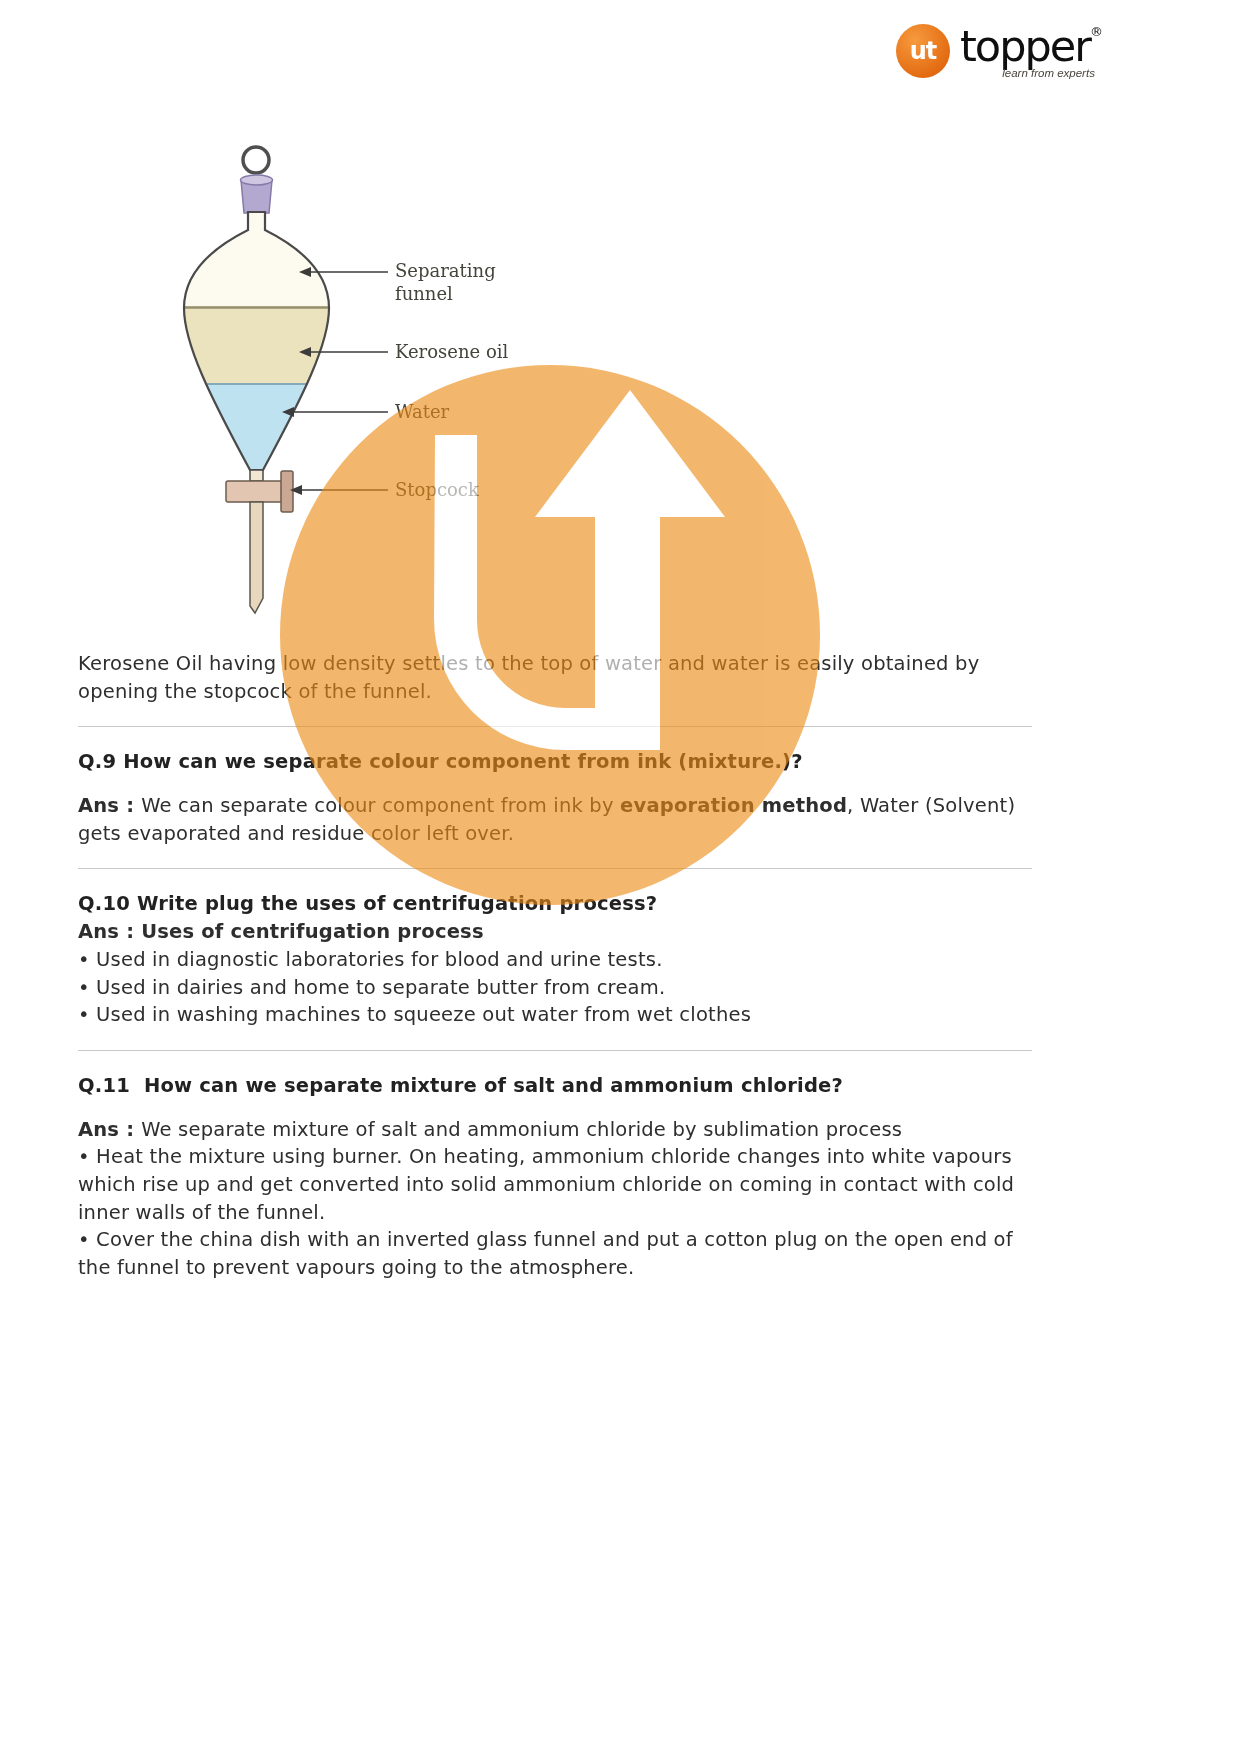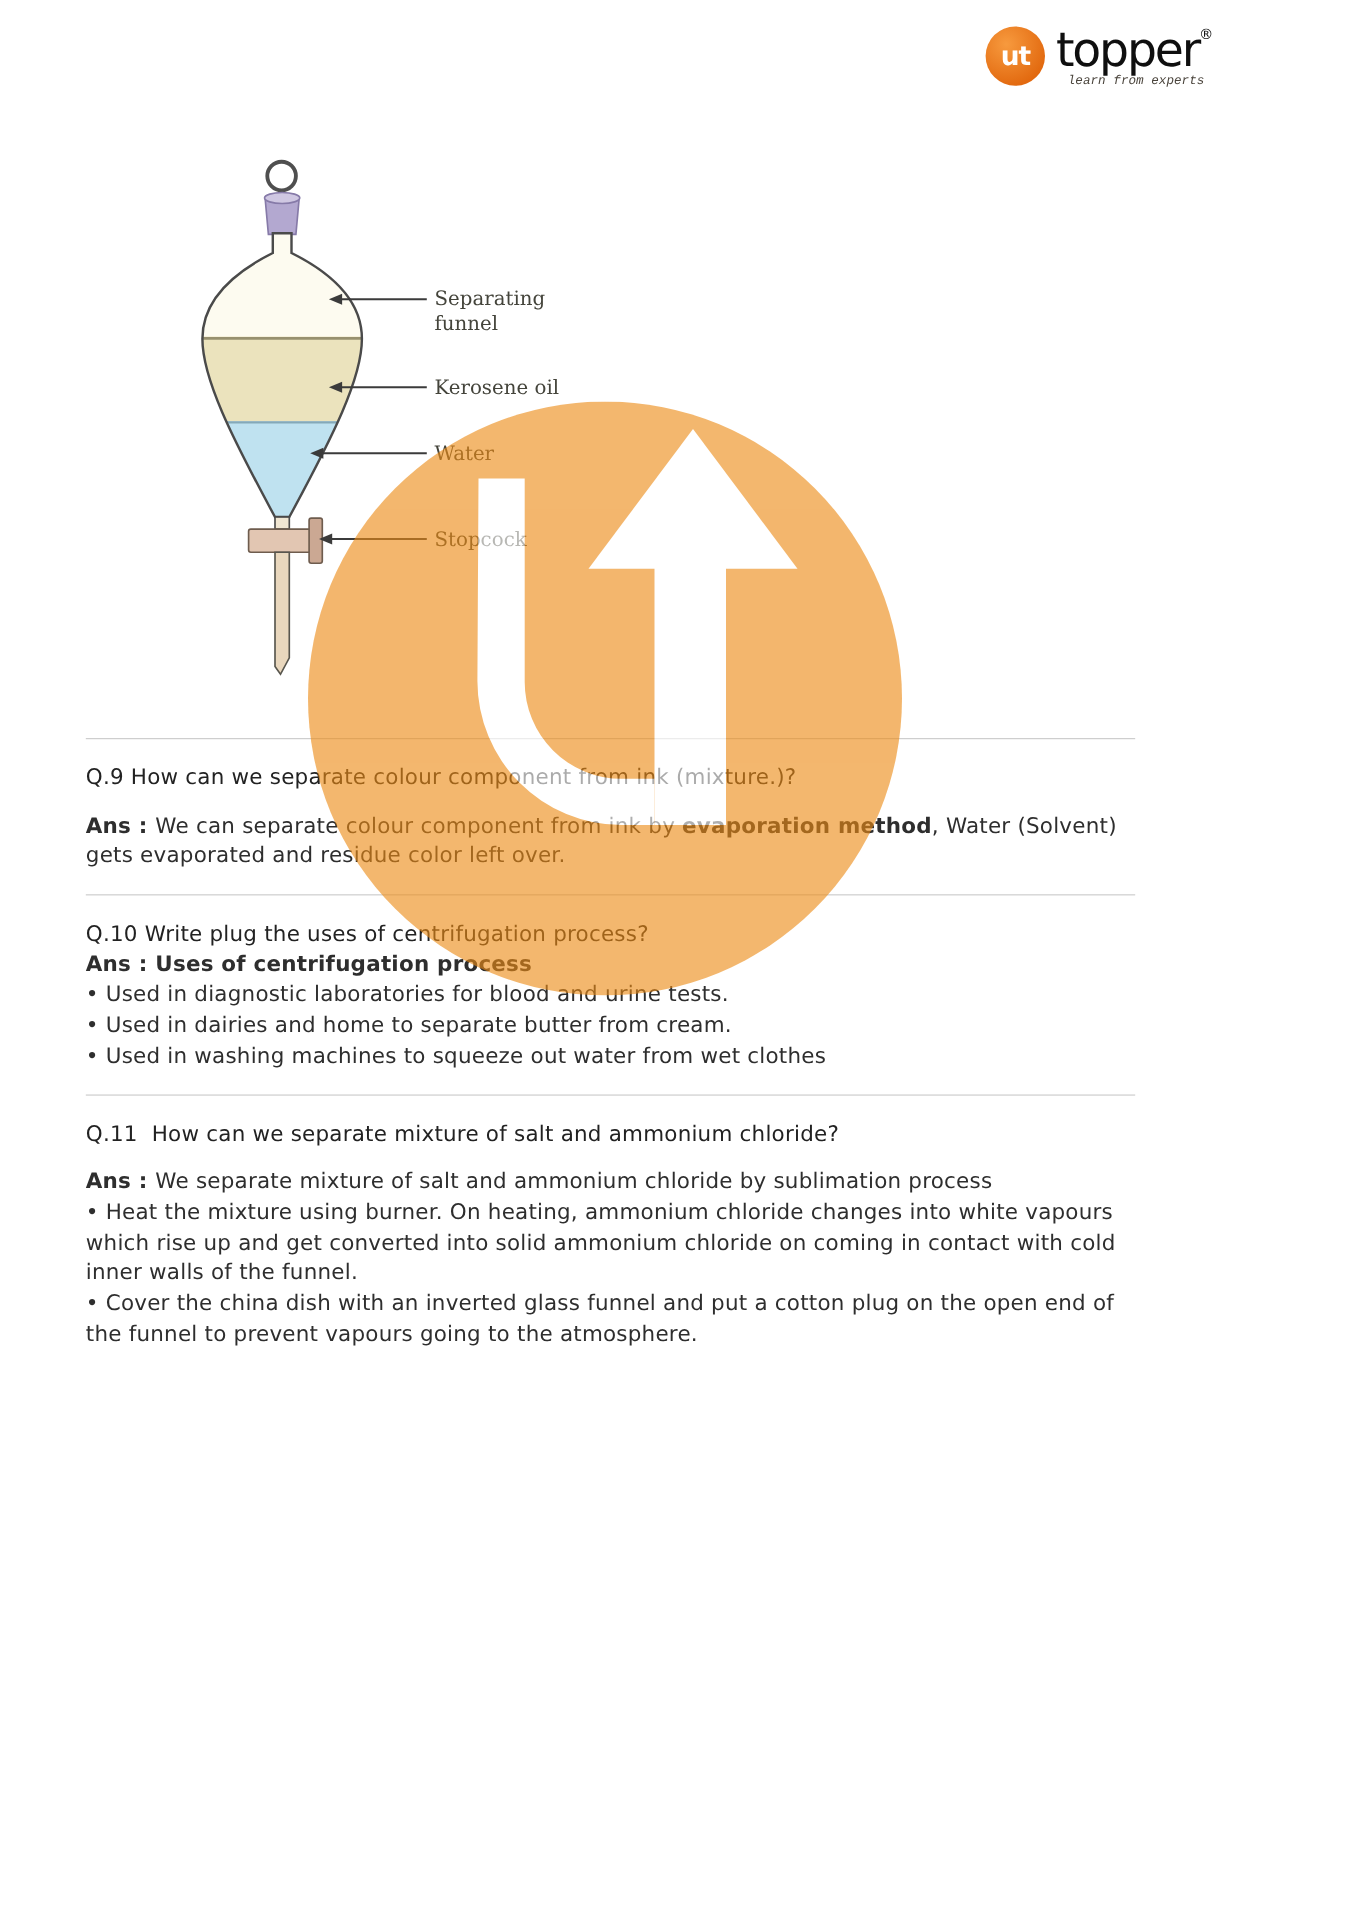--- a/index.html
+++ b/index.html
@@ -12,32 +12,32 @@
   
   .logo{position:absolute;left:896px;top:24px;display:flex;align-items:flex-start;gap:10px;z-index:2;}
   .logo-circle{width:54px;height:54px;border-radius:50%;
     background:radial-gradient(circle at 35% 30%,#f79a3e,#e2690f 75%);
     display:flex;align-items:center;justify-content:center;flex:0 0 auto;}
   .logo-monogram{color:#ffffff;font-weight:bold;font-size:24px;letter-spacing:-1px;}
   .brand-block{display:flex;flex-direction:column;}
   .brand-line{display:flex;align-items:flex-start;line-height:1;}
   .brand{font-size:43px;font-weight:normal;letter-spacing:-2px;color:#0f0f0f;line-height:1.05;}
   .reg{font-size:13px;margin-top:1px;color:#0f0f0f;}
-  .tagline{font-family:Liberation Mono, monospace;font-style:italic;
+  .tagline{font-family:Liberation Sans, sans-serif;font-style:italic;
     font-size:11.5px;color:#4a443c;text-align:right;margin-top:-2px;padding-right:8px;}
 
   
   .diagram{position:absolute;left:160px;top:130px;z-index:1;}
   .watermark{position:absolute;left:280px;top:365px;z-index:5;pointer-events:none;}
 
   
   .content{position:absolute;left:78px;top:650px;width:954px;z-index:2;
     font-size:19.5px;line-height:1.42;letter-spacing:.2px;color:#2e2e2e;}
   .content p{margin:0;white-space:pre-wrap;}
-  .content .question{font-weight:normal;color:#222;margin-top:20px;}
+  .content .question{font-weight:bold;color:#222;margin-top:20px;}
   .content .answer{margin-top:16px;}
   .content .bullet{margin-top:0;}
   .content .b{font-weight:bold;}
   hr.divider{border:none;border-top:1px solid #c9c9c9;margin:21px 0;}
   .ans-heading{font-weight:bold;margin-top:16px;}
 </style>
 </head>
 <body>
 
 <div class="page">
@@ -103,20 +103,21 @@
         <text x="235" y="170">funnel</text>
         <text x="235" y="228">Kerosene oil</text>
         <text x="235" y="288">Water</text>
         <text x="235" y="366">Stopcock</text>
       </g>
     </svg>
   </div>
 
   <div class="content">
 
+    <p>Kerosene Oil having low density settles to the top of water and water is easily obtained by opening the stopcock of the funnel.</p>
 
     <hr class="divider">
 
     <section>
       <p class="question">Q.9 How can we separate colour component from ink (mixture.)?</p>
       <p class="answer"><span class="b">Ans : </span><span>We can separate colour component from ink by </span><span class="b">evaporation method</span><span>, Water (Solvent) gets evaporated and residue color left over.</span></p>
     </section>
 
     <hr class="divider">
 

